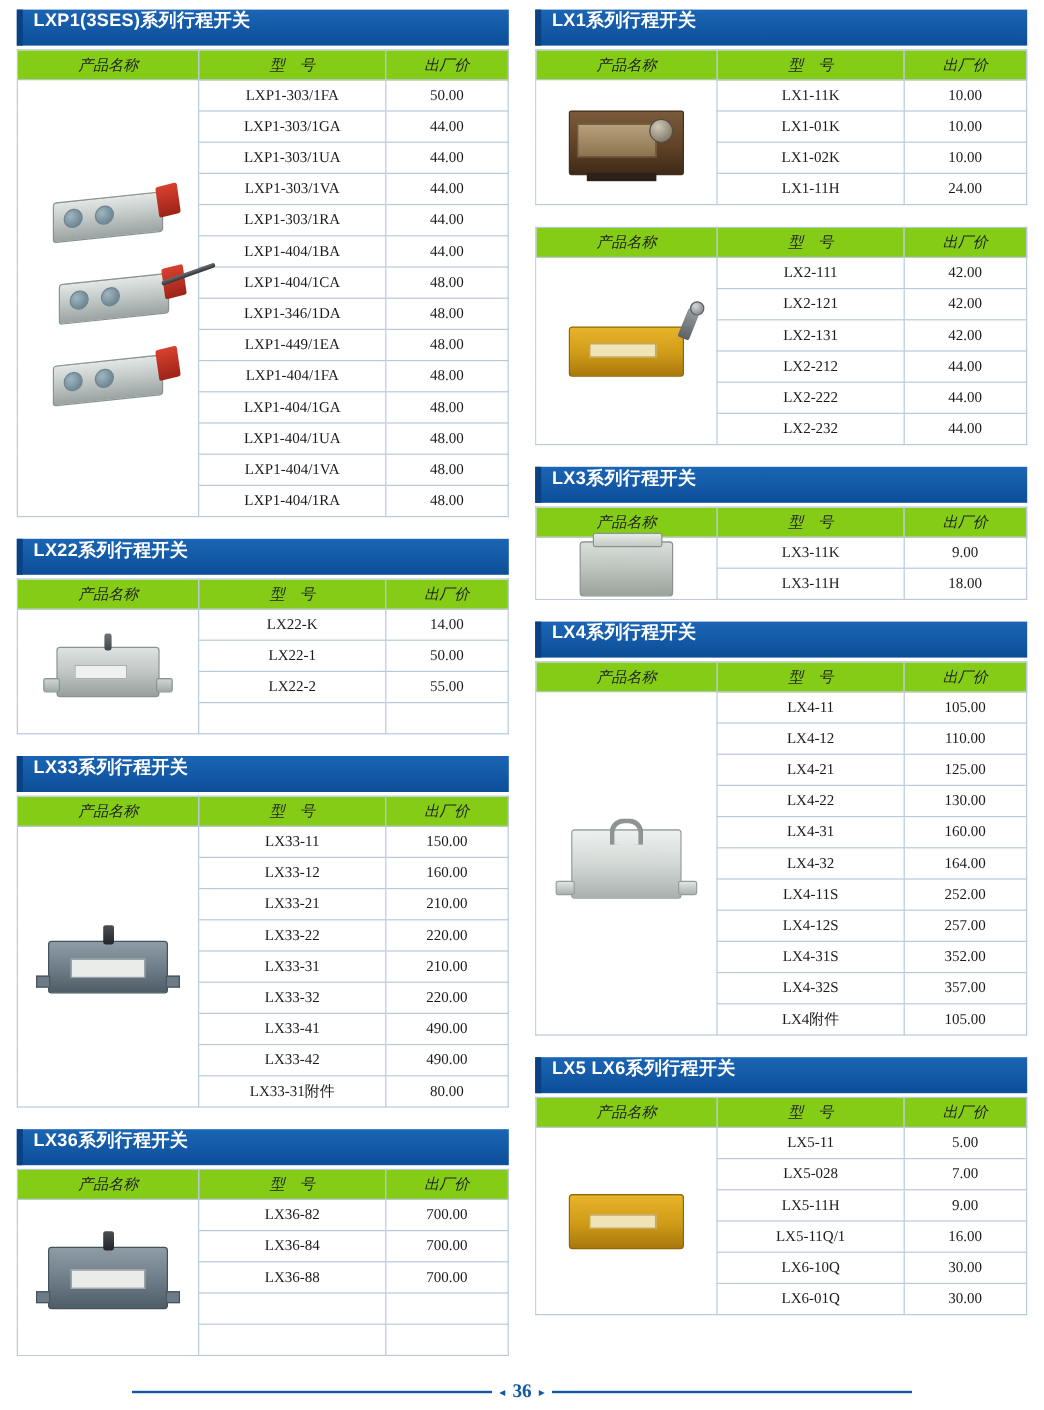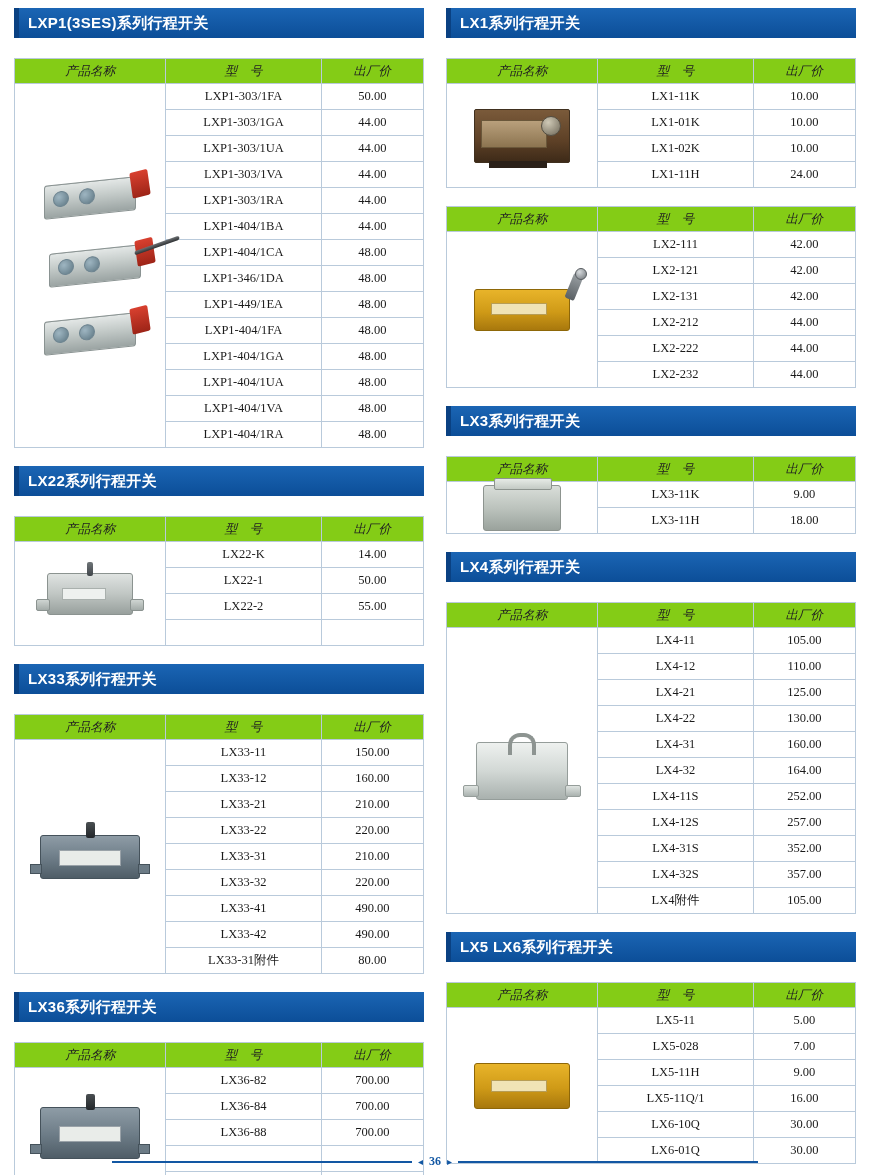--- a/index.html
+++ b/index.html
@@ -25,23 +25,23 @@
   }
   .col { width: 410px; }
 
   
   .sec-head {
     height: 30px;
     background: #1257a3;
     background: linear-gradient(to bottom, #1b65b4 0%, #0c4e98 100%);
     color: #ffffff;
     display: flex;
-    align-items: center;
+    align-items: flex-start;
     padding-left: 14px;
-    margin-bottom: 20px;
+    margin-bottom: 3px;
     position: relative;
   }
   .sec-head .bar {
     position: absolute;
     left: 0; top: 0; bottom: 0;
     width: 5px;
     background: #0a4182;
   }
   .sec-head .title {
     font-size: 15px;
@@ -291,21 +291,21 @@
     align-items: center;
     justify-content: center;
     gap: 6px;
   }
   .footer .line {
     height: 2px;
     background: #1257a3;
     flex: 0 0 300px;
   }
   .footer .pgnum {
-    font-size: 12px;
+    font-size: 16px;
     color: #1257a3;
     font-weight: bold;
     font-family: "Liberation Serif", serif;
   }
   .footer .tri { color: #1257a3; font-size: 10px; }
 </style>
 </head>
 <body>
 
 <div class="page">

